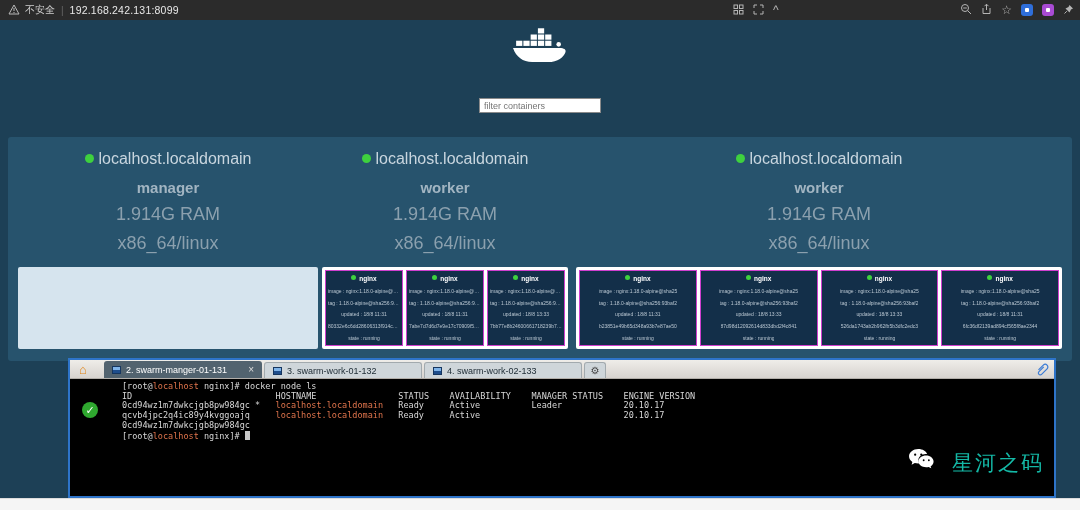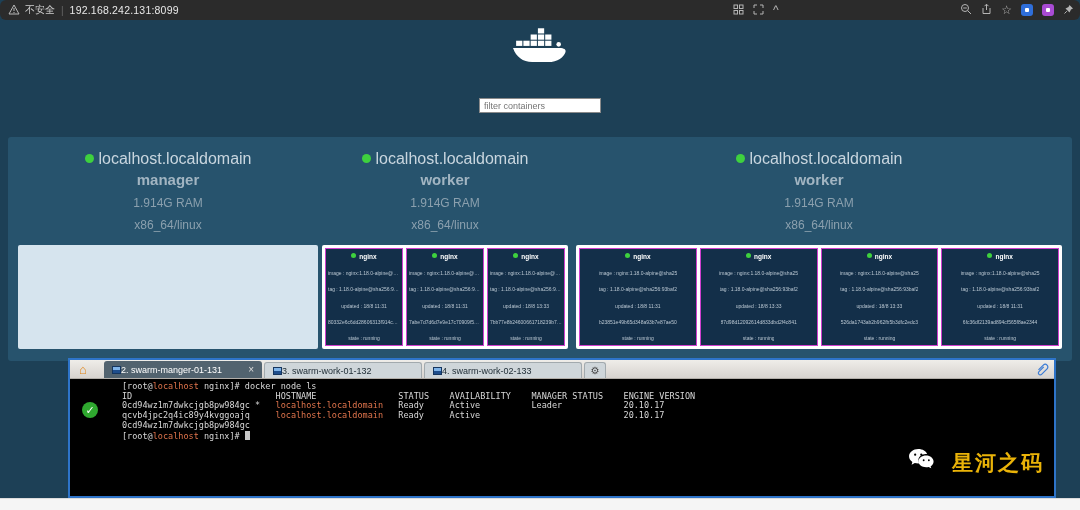--- a/index.html
+++ b/index.html
@@ -7,21 +7,21 @@
   body {
     position:relative; overflow:hidden;
     font-family:"Liberation Sans", sans-serif;
     background:#1d4056;
   }
 
   
   .topbar {
     position:absolute; top:0; left:0; width:1080px; height:20px;
     background:#2b2b2b; display:flex; align-items:center;
-    padding:0 8px; color:#c9c9c9; font-size:10px; z-index:40;border-radius:6px;
+    padding:0 8px; color:#c9c9c9; font-size:10px; z-index:40;
   }
   .topbar .sec { margin-left:5px; color:#cfcfcf; }
   .topbar .sep { margin:0 6px; color:#666; }
   .topbar .url { color:#e8e8e8; font-size:10.5px; letter-spacing:.2px; }
   .top-center { position:absolute; left:733px; top:0; height:20px; display:flex; align-items:center; gap:9px; }
   .top-right { position:absolute; right:6px; top:0; height:20px; display:flex; align-items:center; gap:9px; }
   .glyph { color:#b5b5b5; font-size:12px; line-height:1; }
   .ext-sq { width:12px; height:12px; border-radius:3px; position:relative; }
   .ext-sq.blue { background:#2f6ed9; }
   .ext-sq.purple { background:#a94bd3; }
@@ -41,22 +41,22 @@
     margin:24px 8px 0; height:224px; background:#27536d; border-radius:3px;
     padding:13px 10px 12px; display:flex;
   }
   .node-col { display:flex; flex-direction:column; }
   .node-col.c1 { width:300px; margin-right:4px; }
   .node-col.c2 { width:246px; margin-right:8px; }
   .node-col.c3 { width:486px; }
   .node-head { text-align:center; }
   .node-name { font-size:16px; color:#c9d6df; }
   .dot { display:inline-block; width:9px; height:9px; border-radius:50%; background:#3ed13e; margin-right:5px; vertical-align:1px; }
-  .node-role { margin-top:3px; font-size:15px; font-weight:bold; color:#a2b5c2; }
-  .node-ram, .node-plat { margin-top:8px; font-size:12px; color:#8ba0ae; }
+  .node-role { margin-top:11px; font-size:15px; font-weight:bold; color:#a2b5c2; }
+  .node-ram, .node-plat { margin-top:8px; font-size:18px; color:#8ba0ae; }
   .panel {
     margin-top:13px; height:114px; background:#fff; border-radius:2px;
     padding:3px; display:flex; gap:3px;
   }
   .panel.empty { background:#d6e4ee; }
   .card {
     flex:1; min-width:0; background:#132f49; border:1px solid #cf3fcf;
     display:flex; flex-direction:column; align-items:center; justify-content:space-between;
     padding:4px 2px; overflow:hidden;
   }
@@ -71,21 +71,21 @@
   .terminal {
     position:absolute; left:68px; top:358px; width:988px; height:140px;
     border:2px solid #2e74c9; background:#000; z-index:20;
   }
   .tabbar {
     position:relative; height:19px; background:linear-gradient(#efede9,#d7d3cf);
     border-bottom:1px solid #b2aea9; display:flex; align-items:flex-end; padding-left:34px;
   }
   .home-btn { position:absolute; left:9px; top:2px; font-size:13px; color:#e0861a; cursor:default; }
   .tab {
-    height:16px; display:flex; align-items:center; padding:0 8px;
+    height:16px; display:flex; align-items:center; gap:5px; padding:0 8px;
     font-size:9px; min-width:158px; border-radius:3px 3px 0 0; margin-right:2px;
   }
   .tab.active { height:17px; background:#52636f; color:#fff; }
   .tab.inactive { background:#cfd6da; color:#1c2a33; border:1px solid #a2aaae; border-bottom:none; }
   .tab-ico { width:9px; height:8px; background:linear-gradient(#7fb3e8 0 3px,#1f4e8c 3px); border:1px solid #16365f; }
   .tab-close { margin-left:auto; font-size:10px; line-height:1; color:#ddd; }
   .gear-tab {
     height:16px; width:22px; background:#cfd6da; border:1px solid #a2aaae; border-bottom:none;
     border-radius:3px 3px 0 0; display:flex; align-items:center; justify-content:center;
     font-size:10px; color:#444;
@@ -106,21 +106,21 @@
   }
   .check-badge {
     position:absolute; left:12px; top:42px; width:16px; height:16px; border-radius:50%;
     background:#2fa82f; color:#fff; font-size:11px; line-height:16px; text-align:center;
   }
 
   
   .watermark {
     position:absolute; right:36px; top:448px; z-index:30;
     display:flex; align-items:center; gap:16px;
-    color:#eab308; font-size:21px; font-weight:bold; letter-spacing:2px;
+    color:#14b8a6; font-size:21px; font-weight:normal; letter-spacing:2px;
   }
   .bottom-strip {
     position:absolute; left:0; bottom:0; width:1080px; height:12px;
     background:#f5f5f5; border-top:1px solid #dcdcdc; z-index:35;
   }
 </style>
 </head>
 <body>
 
 <div class="topbar">

